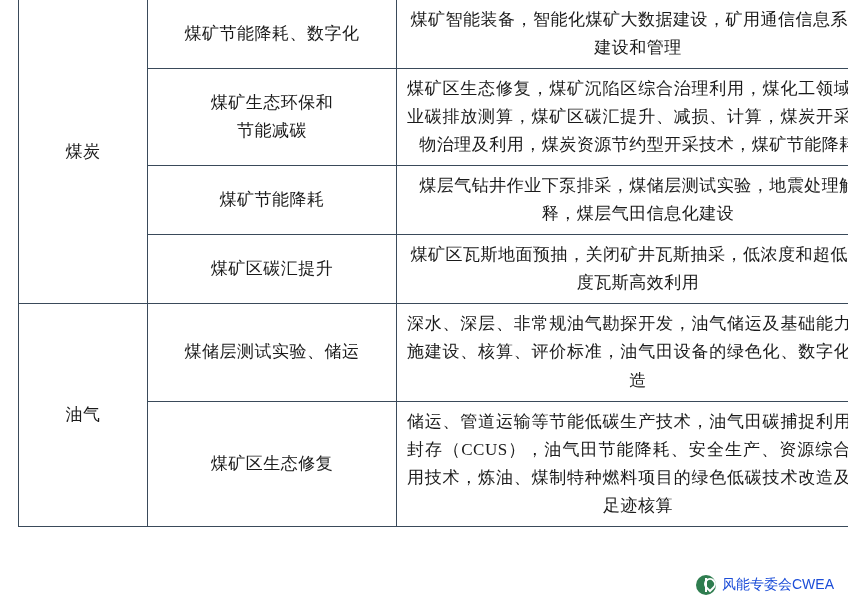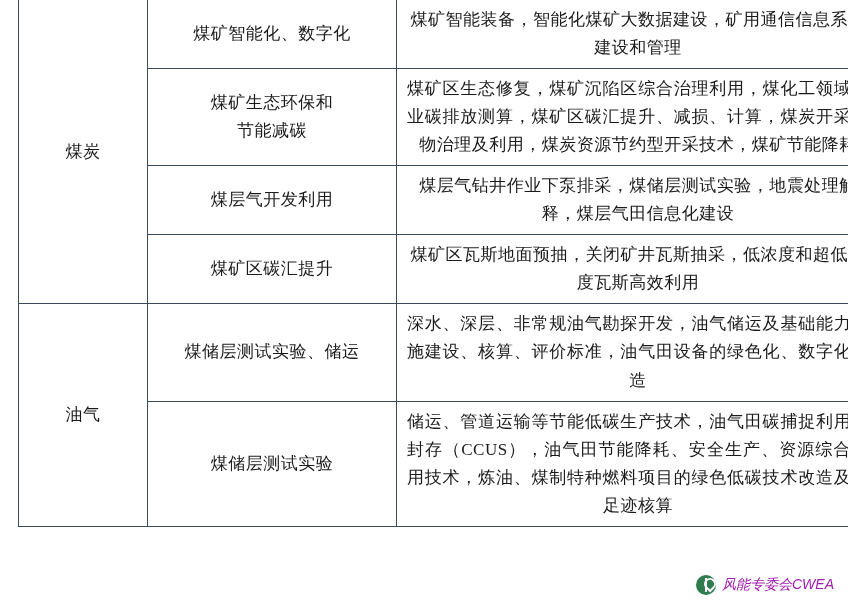--- a/index.html
+++ b/index.html
@@ -57,25 +57,24 @@
   }
   .watermark {
     position: absolute;
     right: 10px;
     bottom: 8px;
     display: flex;
     align-items: center;
     gap: 6px;
     font-family: "Liberation Sans", sans-serif;
     font-size: 14px;
-    color: #a21caf;
+    color: #1d4ed8;
     background: rgba(255,255,255,0.82);
     padding: 2px 4px;
     border-radius: 3px;
-    font-style: italic;
   }
   .wm-logo {
     width: 20px;
     height: 20px;
     border-radius: 50%;
     background: #2f7d4f;
     position: relative;
     flex: 0 0 auto;
   }
   .wm-logo::before {
@@ -107,47 +106,47 @@
 </head>
 <body>
 
 <div class="page">
 
   <table class="matrix">
     <tbody>
 
       <tr>
         <td class="cat" rowspan="4">煤炭</td>
-        <td class="sub">煤矿智能化、数字化</td>
+        <td class="sub">煤矿节能降耗、数字化</td>
         <td class="desc">煤矿智能装备，智能化煤矿大数据建设，矿用通信信息系统建设和管理</td>
       </tr>
 
       <tr>
         <td class="sub">煤矿生态环保和<br>节能减碳</td>
         <td class="desc just">煤矿区生态修复，煤矿沉陷区综合治理利用，煤化工领域企业碳排放测算，煤矿区碳汇提升、减损、计算，煤炭开采废物治理及利用，煤炭资源节约型开采技术，煤矿节能降耗</td>
       </tr>
 
       <tr>
-        <td class="sub">煤层气开发利用</td>
+        <td class="sub">煤矿节能降耗</td>
         <td class="desc">煤层气钻井作业下泵排采，煤储层测试实验，地震处理解释，煤层气田信息化建设</td>
       </tr>
 
       <tr>
         <td class="sub">煤矿区碳汇提升</td>
         <td class="desc">煤矿区瓦斯地面预抽，关闭矿井瓦斯抽采，低浓度和超低浓度瓦斯高效利用</td>
       </tr>
 
       <tr>
         <td class="cat" rowspan="2">油气</td>
         <td class="sub">煤储层测试实验、储运</td>
         <td class="desc just">深水、深层、非常规油气勘探开发，油气储运及基础能力设施建设、核算、评价标准，油气田设备的绿色化、数字化制造</td>
       </tr>
 
       <tr>
-        <td class="sub">煤储层测试实验</td>
+        <td class="sub">煤矿区生态修复</td>
         <td class="desc just">储运、管道运输等节能低碳生产技术，油气田碳捕捉利用与封存（CCUS），油气田节能降耗、安全生产、资源综合利用技术，炼油、煤制特种燃料项目的绿色低碳技术改造及碳足迹核算</td>
       </tr>
 
     </tbody>
   </table>
 
   <div class="watermark">
     <span class="wm-logo"></span>
     <span class="wm-text">风能专委会CWEA</span>
   </div>

